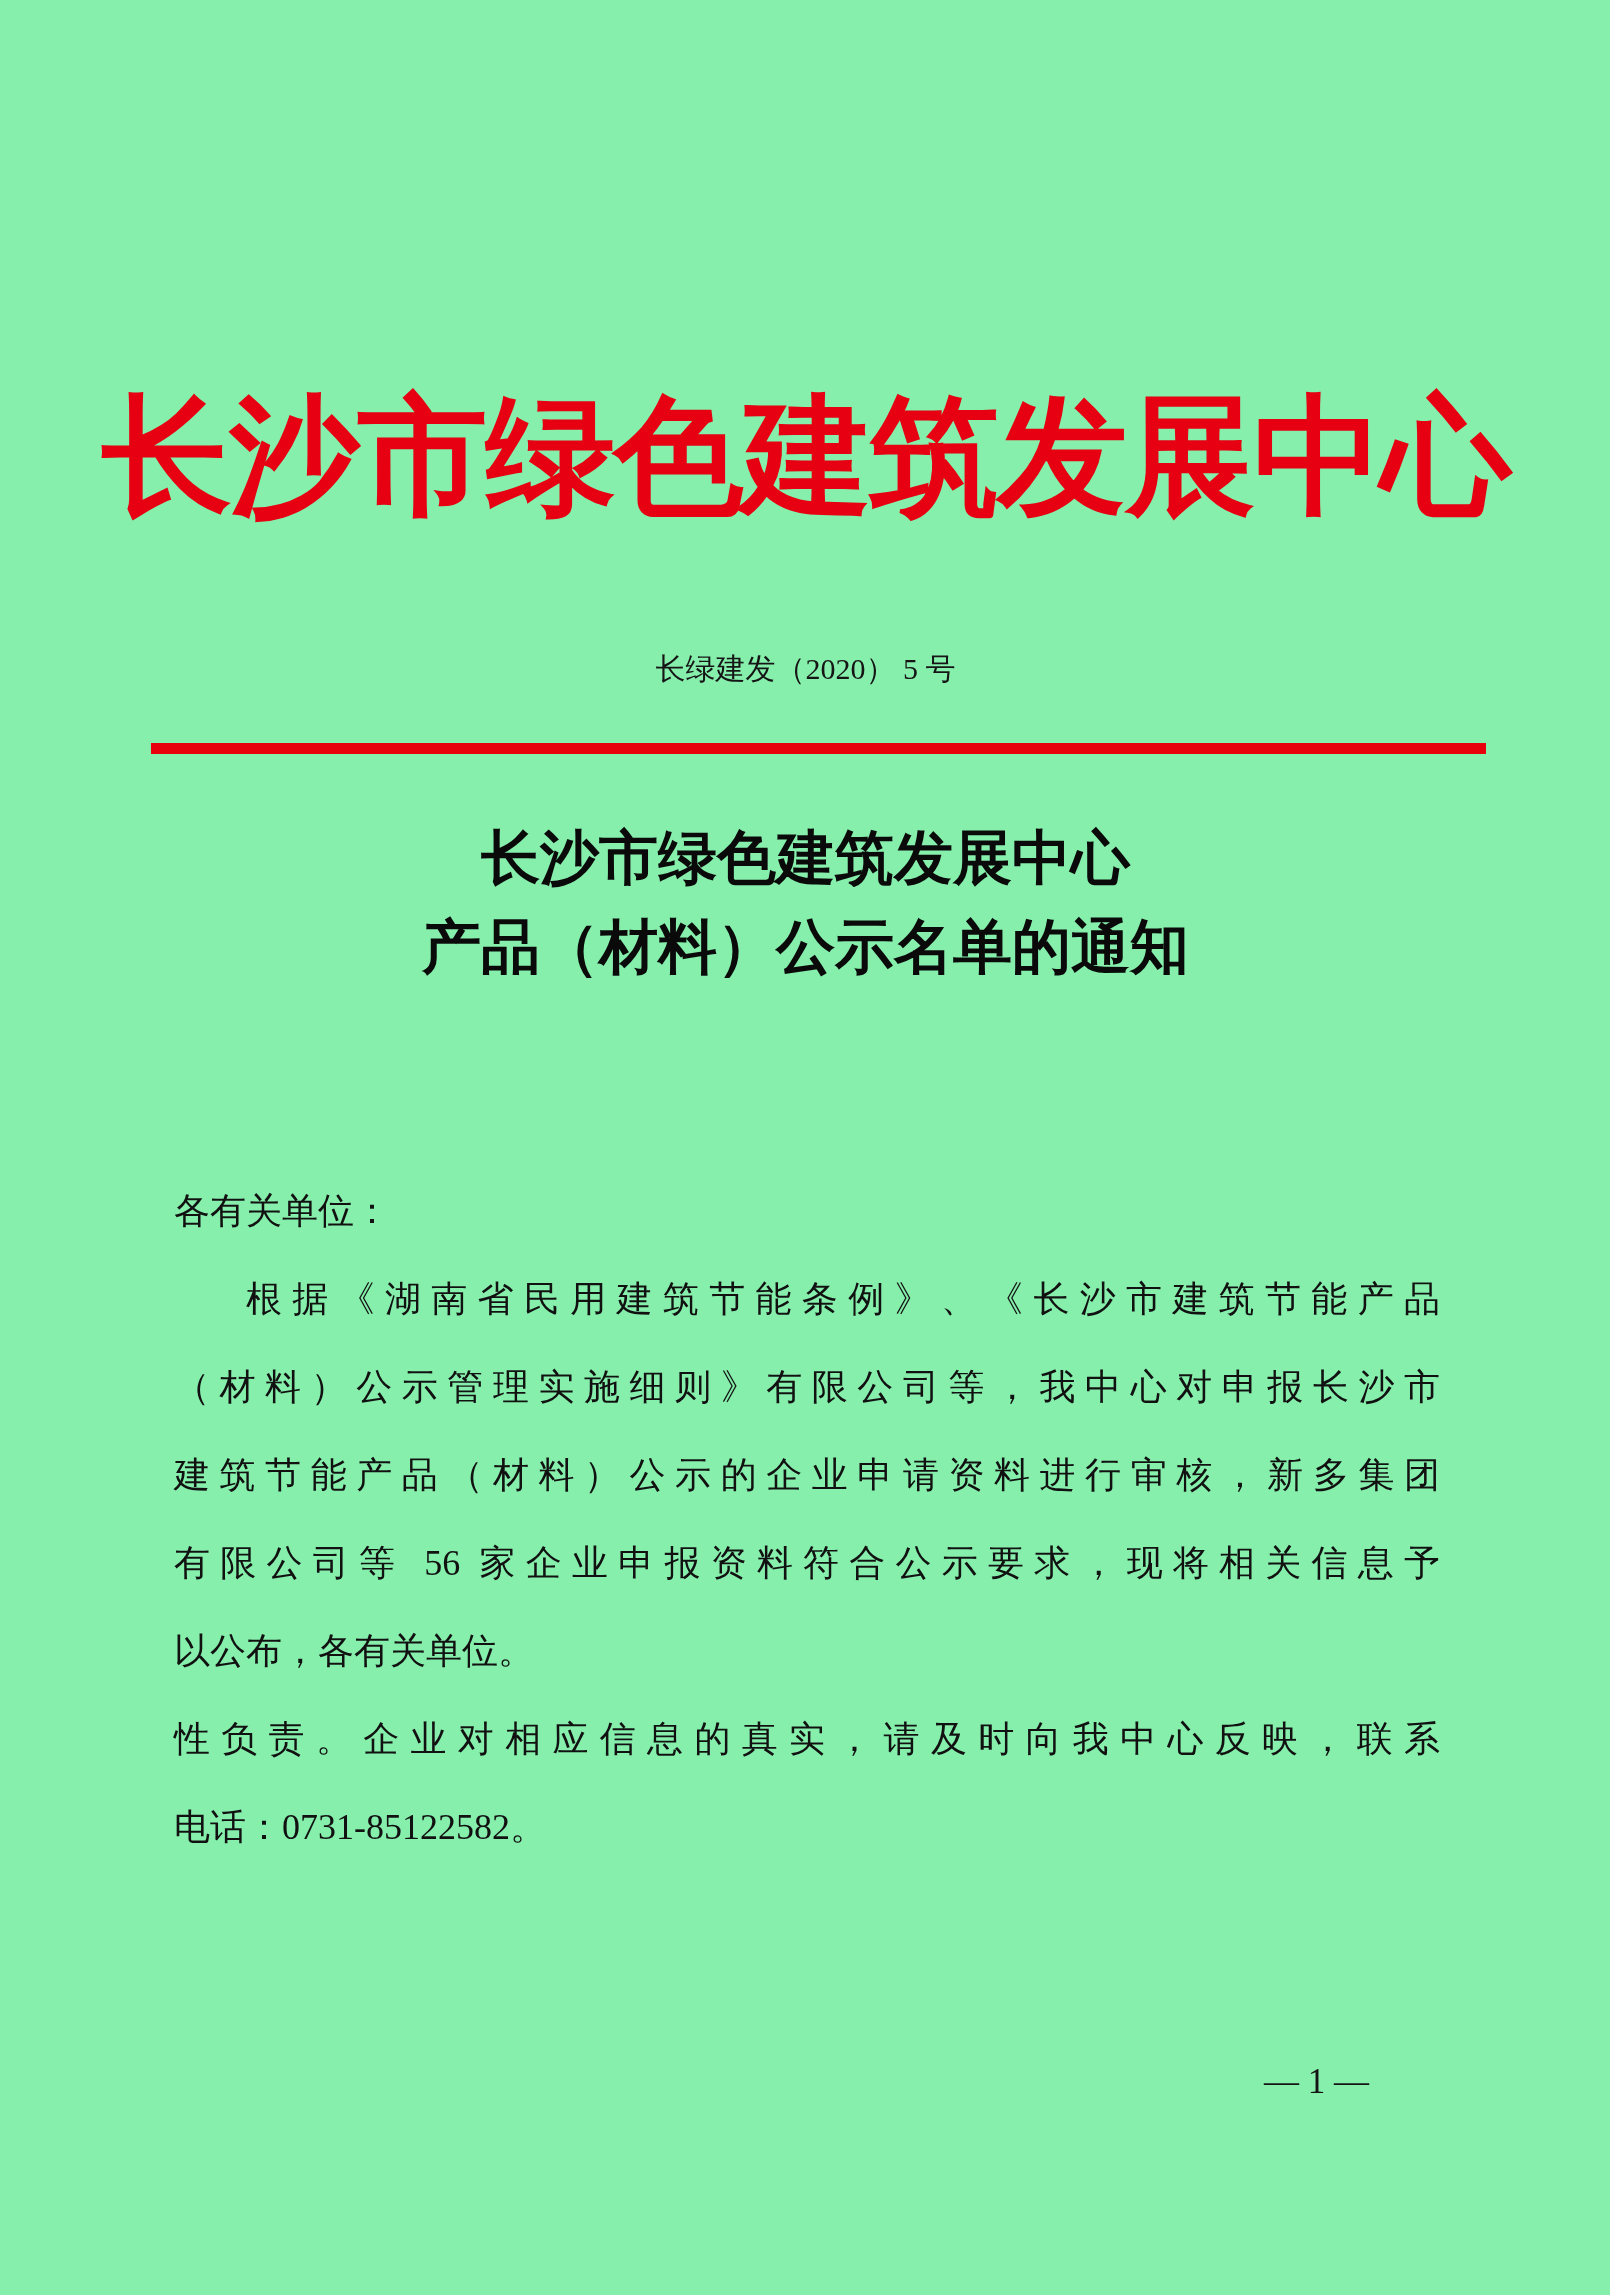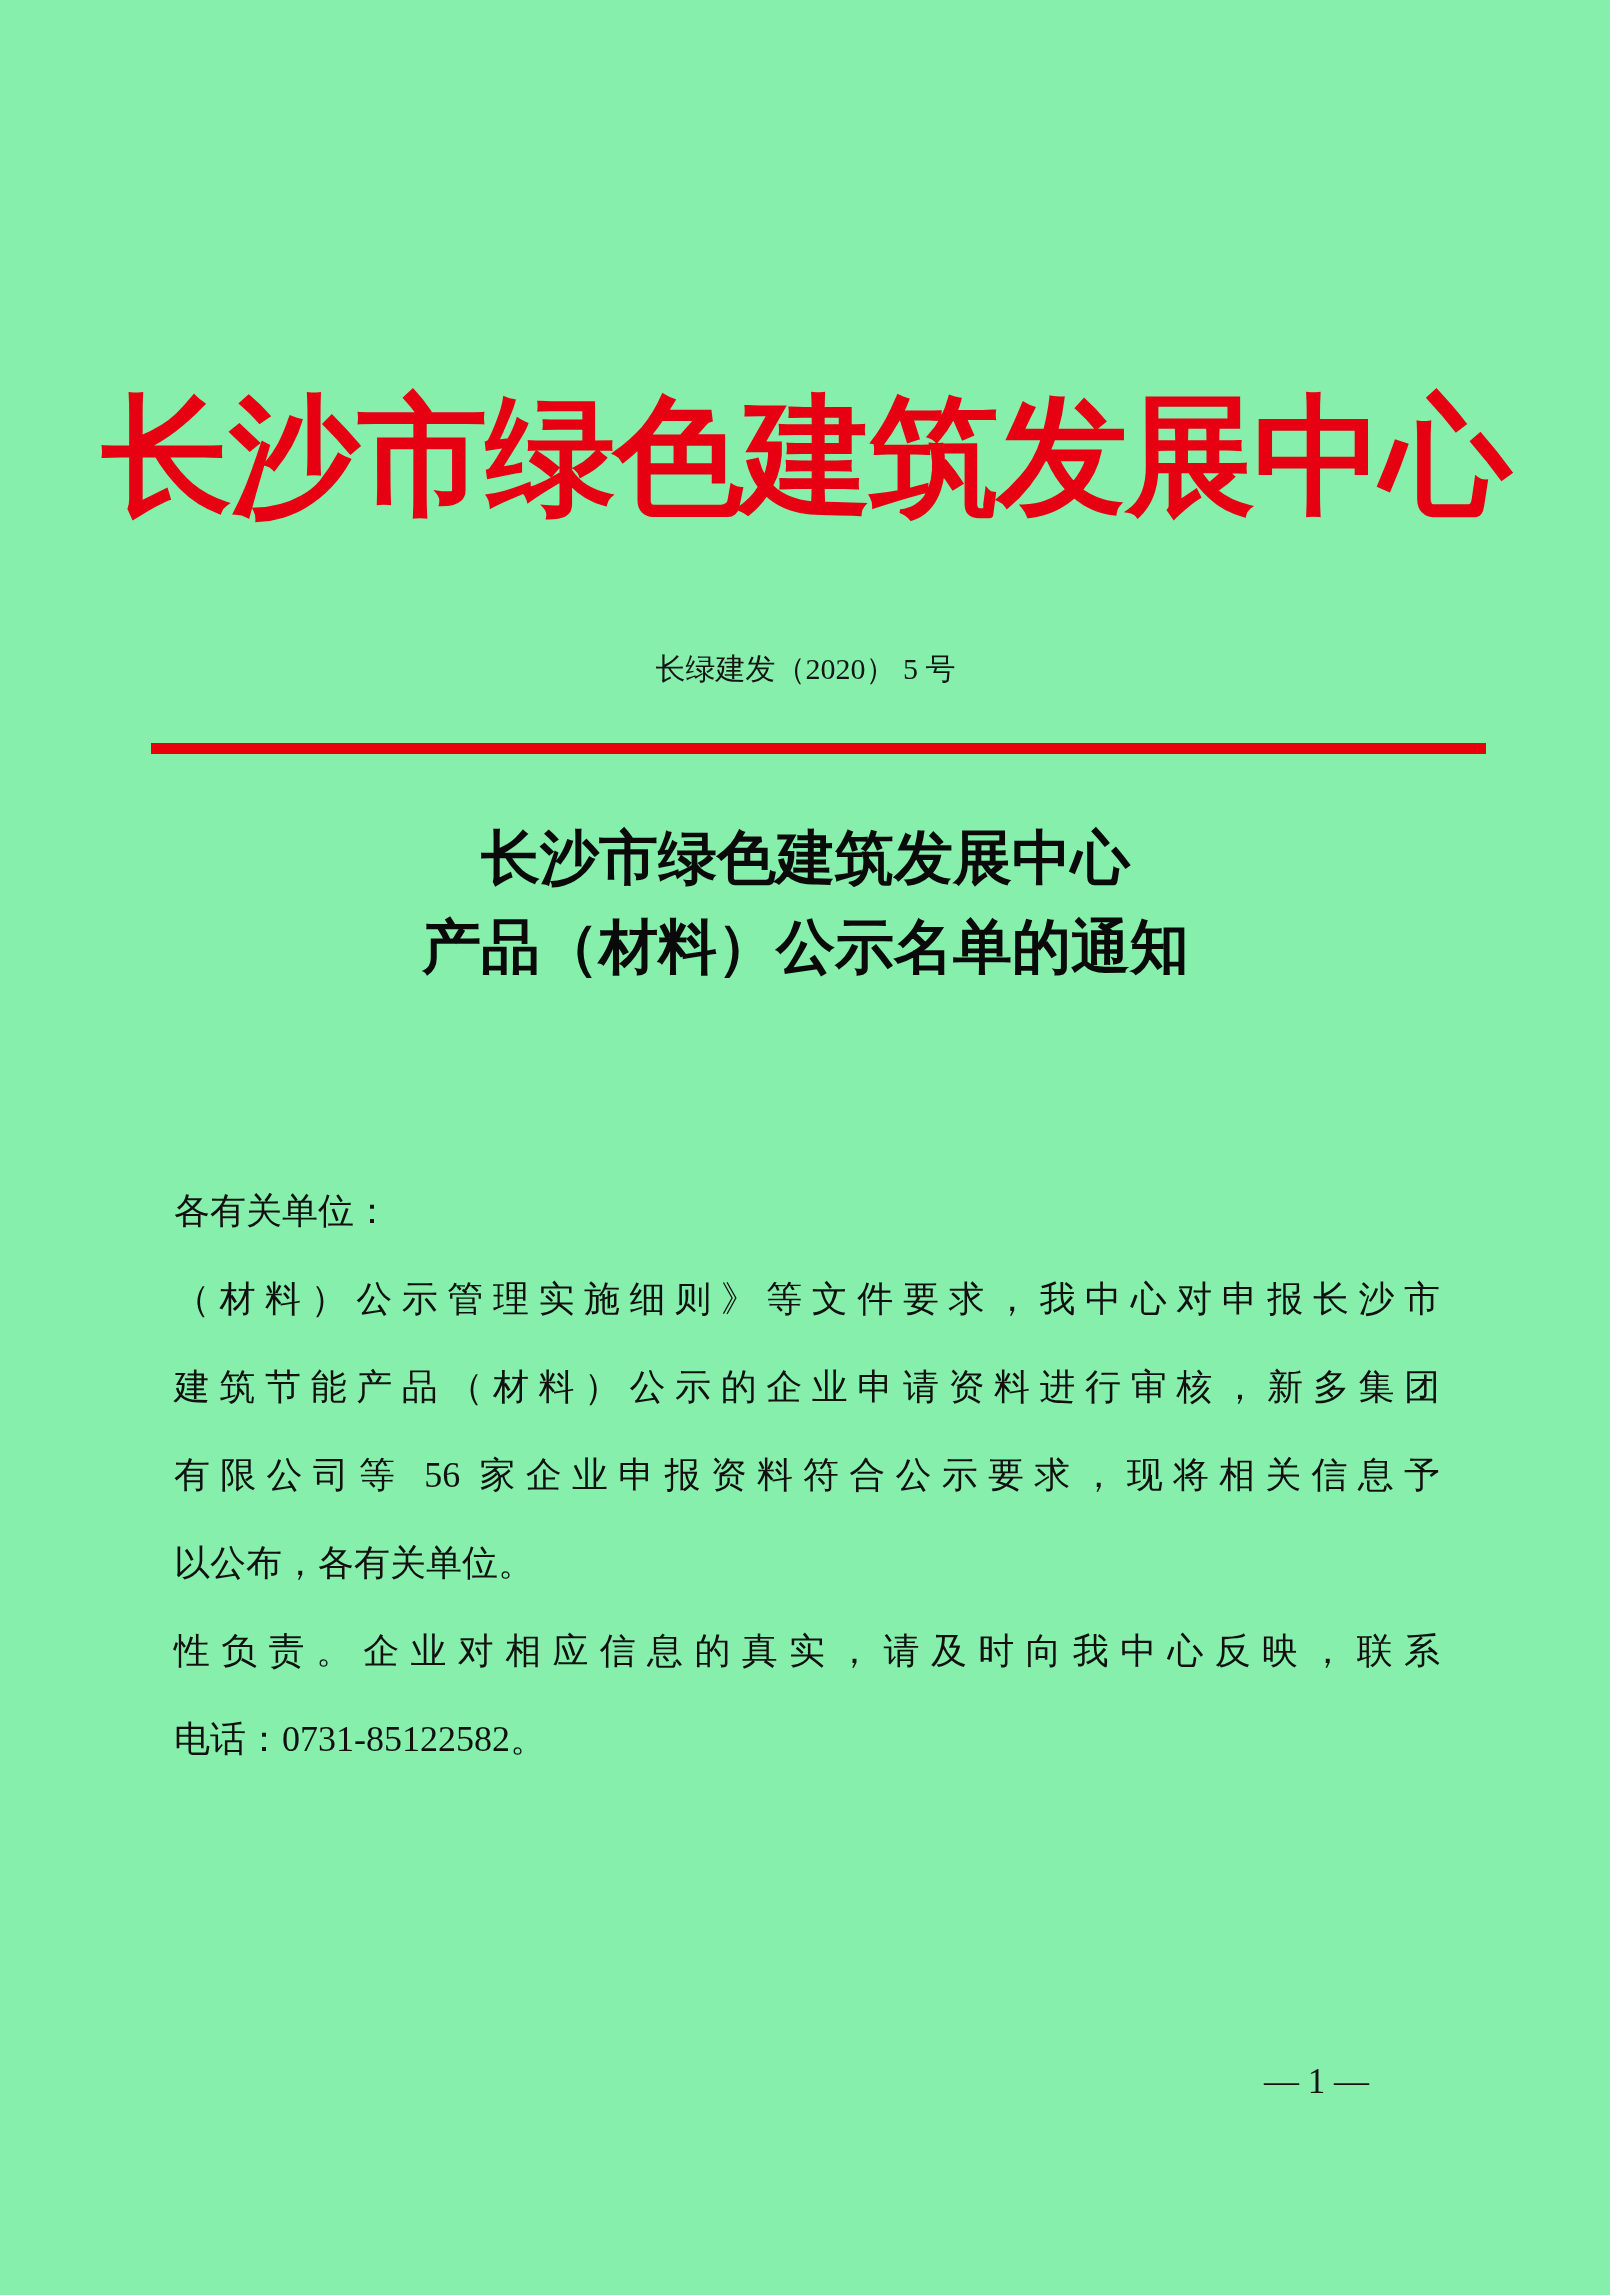--- a/index.html
+++ b/index.html
@@ -118,21 +118,22 @@
 
   <div class="red-rule"></div>
 
   <div class="doc-title">
     <div class="t-line">长沙市绿色建筑发展中心</div>
     <div class="t-line">产品（材料）公示名单的通知</div>
   </div>
 
   <div class="body-text">
     <div class="b-line">各有关单位：</div>
-    <div class="b-line fill">（材料）公示管理实施细则》等文件要求，我中心对申报长沙市</div>
+    <div class="b-line fill indent">根据《湖南省民用建筑节能条例》、《长沙市建筑节能产品</div>
+    <div class="b-line fill">（材料）公示管理实施细则》有限公司等，我中心对申报长沙市</div>
     <div class="b-line fill">建筑节能产品（材料）公示的企业申请资料进行审核，新多集团</div>
     <div class="b-line fill">有限公司等 56 家企业申报资料符合公示要求，现将相关信息予</div>
     <div class="b-line">以公布，各有关单位。</div>
     <div class="b-line fill">性负责。企业对相应信息的真实，请及时向我中心反映，联系</div>
     <div class="b-line">电话：0731-85122582。</div>
   </div>
 
   <div class="page-number">— 1 —</div>
 
 </div>

